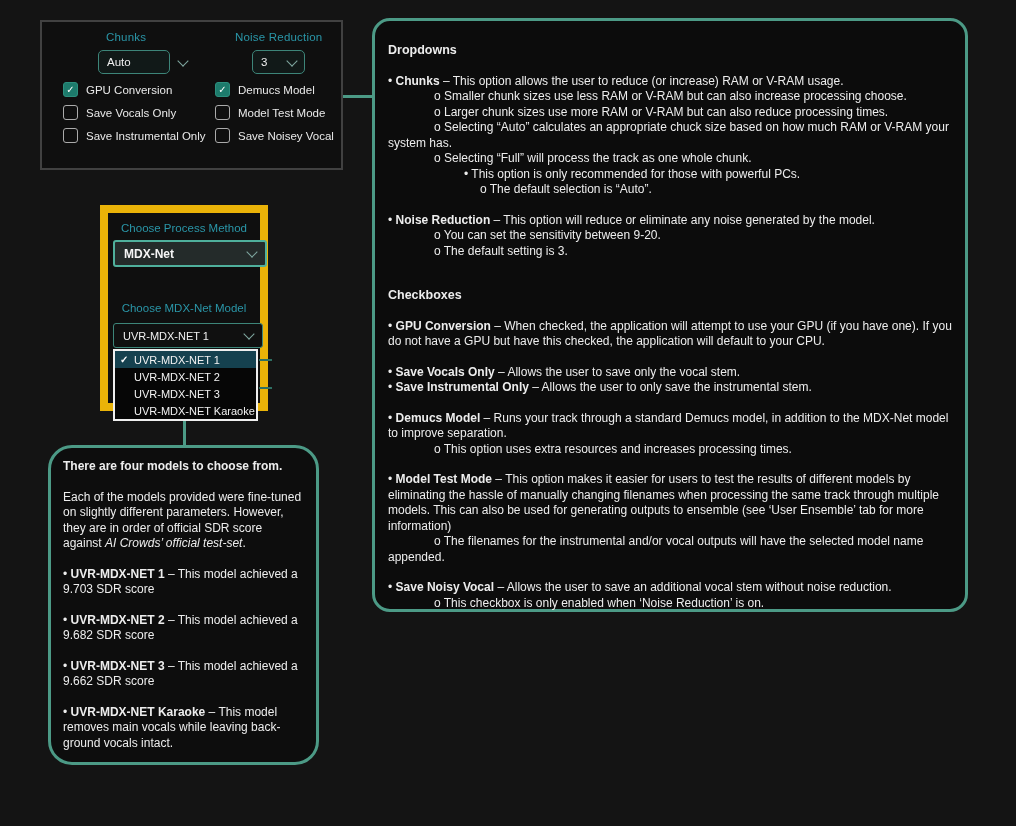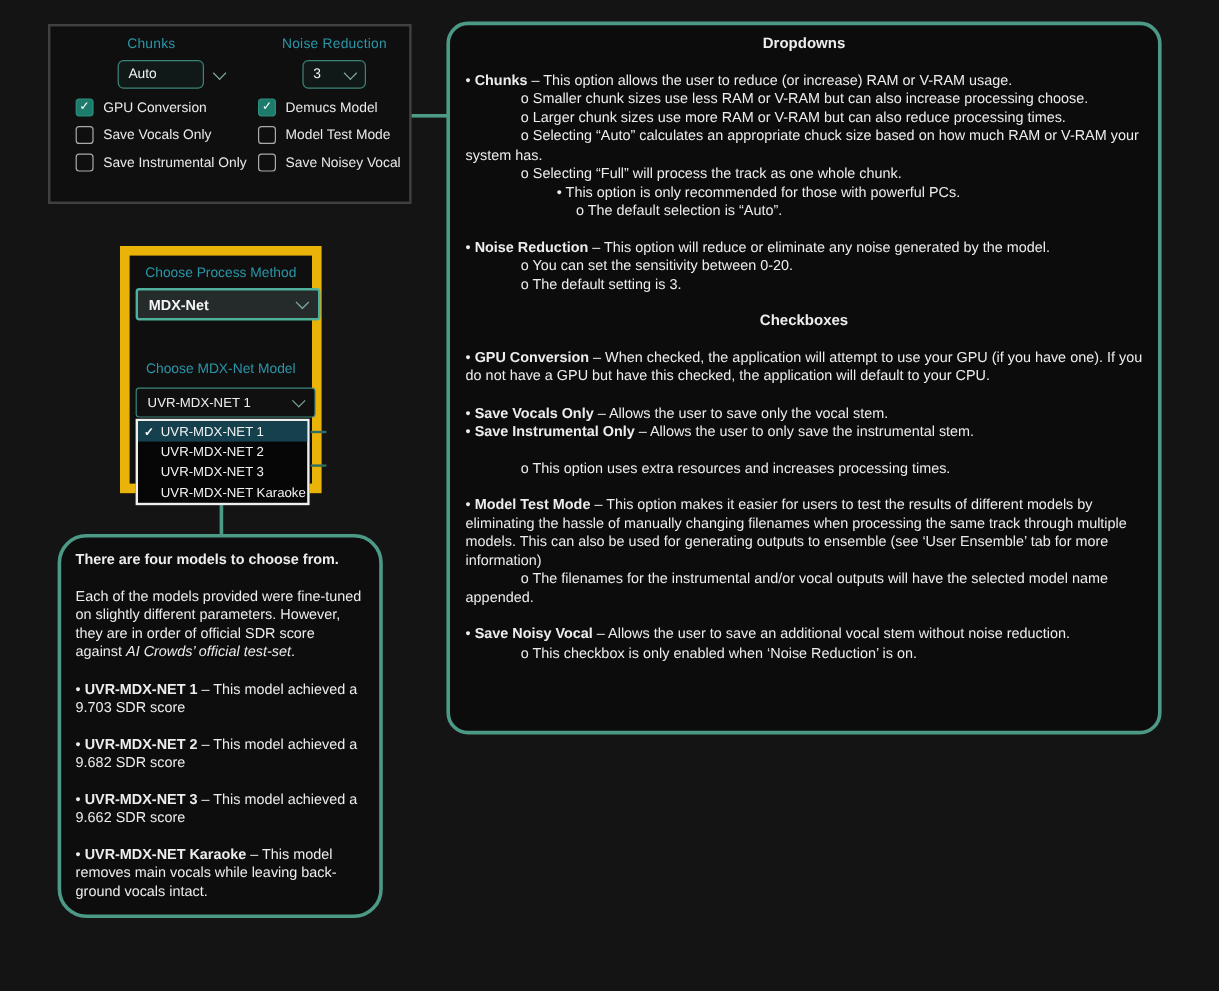--- a/index.html
+++ b/index.html
@@ -24,21 +24,21 @@
   .chk-box.checked{border:1.5px solid #2c8f7e;background:#1d7b6c;}
   .chk-label{margin-left:8px;font-size:11.5px;color:#e9e9e9;}
 
   
   .conn-h{position:absolute;left:343px;top:95px;width:30px;height:3px;background:#4c9a86;}
   .conn-v{position:absolute;left:183px;top:411px;width:3px;height:35px;background:#4c9a86;}
 
   
   #panel-help{left:372px;top:18px;width:596px;height:594px;border:3px solid #4c9a86;
     border-radius:18px;background:#0c0c0c;padding:8px 13px;font-size:12px;line-height:15.5px;color:#ededed;}
-  .blk-heading{font-weight:bold;text-align:center;font-size:12.5px;}
+  .blk-heading{font-weight:bold;text-align:left;font-size:12.5px;margin-top:14px;}
   .blk-para{margin:0;}
   .gap{height:15px;}
   .indent-0{text-indent:0;}
   .indent-1{text-indent:46px;}
   .indent-2{text-indent:76px;}
   .indent-3{text-indent:92px;}
   .b{font-weight:bold;}
   .i{font-style:italic;}
 
   
@@ -126,30 +126,31 @@
         <div class="gap"></div>
         <div class="blk-para indent-0"><span class="">• </span><span class="b ">Chunks</span><span class=""> – This option allows the user to reduce (or increase) RAM or V-RAM usage.</span></div>
         <div class="blk-para indent-1"><span class="">o Smaller chunk sizes use less RAM or V-RAM but can also increase processing choose.</span></div>
         <div class="blk-para indent-1"><span class="">o Larger chunk sizes use more RAM or V-RAM but can also reduce processing times.</span></div>
         <div class="blk-para indent-1"><span class="">o Selecting “Auto” calculates an appropriate chuck size based on how much RAM or V-RAM your system has.</span></div>
         <div class="blk-para indent-1"><span class="">o Selecting “Full” will process the track as one whole chunk.</span></div>
         <div class="blk-para indent-2"><span class="">• This option is only recommended for those with powerful PCs.</span></div>
         <div class="blk-para indent-3"><span class="">o The default selection is “Auto”.</span></div>
         <div class="gap"></div>
         <div class="blk-para indent-0"><span class="">• </span><span class="b ">Noise Reduction</span><span class=""> – This option will reduce or eliminate any noise generated by the model.</span></div>
-        <div class="blk-para indent-1"><span class="">o You can set the sensitivity between 0-20.</span></div>
+        <div class="blk-para indent-1"><span class="">o You can set the sensitivity between 9-20.</span></div>
         <div class="blk-para indent-1"><span class="">o The default setting is 3.</span></div>
         <div class="gap"></div>
         <div class="blk-heading">Checkboxes</div>
         <div class="gap"></div>
         <div class="blk-para indent-0"><span class="">• </span><span class="b ">GPU Conversion</span><span class=""> – When checked, the application will attempt to use your GPU (if you have one). If you do not have a GPU but have this checked, the application will default to your CPU.</span></div>
         <div class="gap"></div>
         <div class="blk-para indent-0"><span class="">• </span><span class="b ">Save Vocals Only</span><span class=""> – Allows the user to save only the vocal stem.</span></div>
         <div class="blk-para indent-0"><span class="">• </span><span class="b ">Save Instrumental Only</span><span class=""> – Allows the user to only save the instrumental stem.</span></div>
         <div class="gap"></div>
+        <div class="blk-para indent-0"><span class="">• </span><span class="b ">Demucs Model</span><span class=""> – Runs your track through a standard Demucs model, in addition to the MDX-Net model to improve separation.</span></div>
         <div class="blk-para indent-1"><span class="">o This option uses extra resources and increases processing times.</span></div>
         <div class="gap"></div>
         <div class="blk-para indent-0"><span class="">• </span><span class="b ">Model Test Mode</span><span class=""> – This option makes it easier for users to test the results of different models by eliminating the hassle of manually changing filenames when processing the same track through multiple models. This can also be used for generating outputs to ensemble (see ‘User Ensemble’ tab for more information)</span></div>
         <div class="blk-para indent-1"><span class="">o The filenames for the instrumental and/or vocal outputs will have the selected model name appended.</span></div>
         <div class="gap"></div>
         <div class="blk-para indent-0"><span class="">• </span><span class="b ">Save Noisy Vocal</span><span class=""> – Allows the user to save an additional vocal stem without noise reduction.</span></div>
         <div class="blk-para indent-1"><span class="">o This checkbox is only enabled when ‘Noise Reduction’ is on.</span></div>
       </div>
   </section>
 

